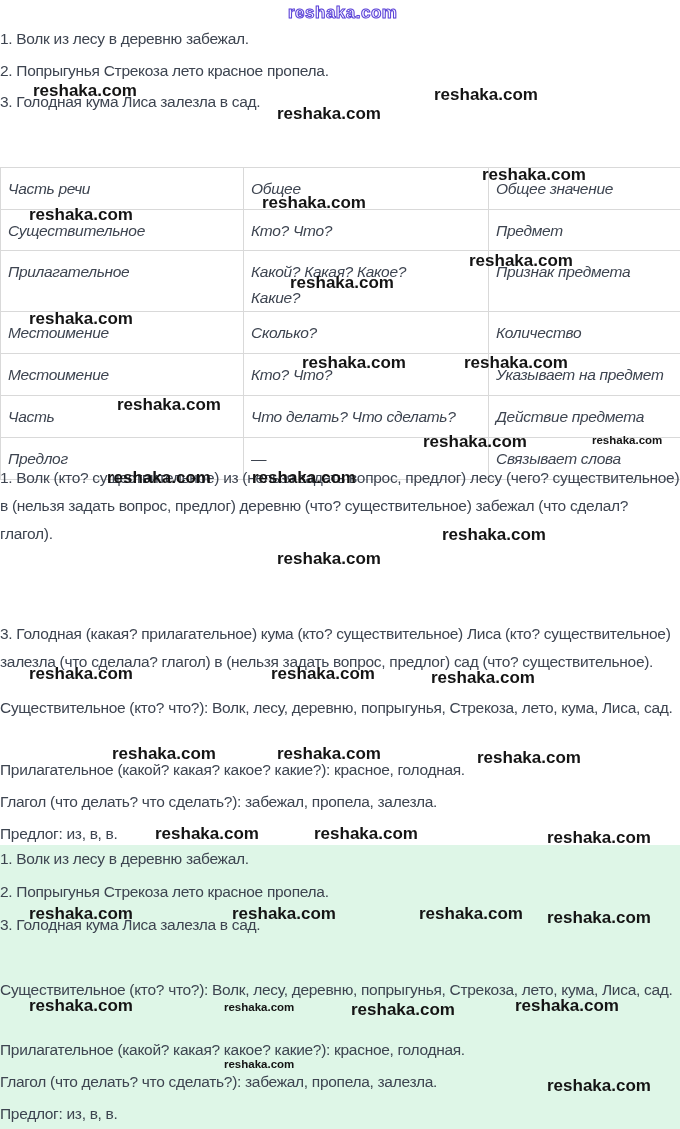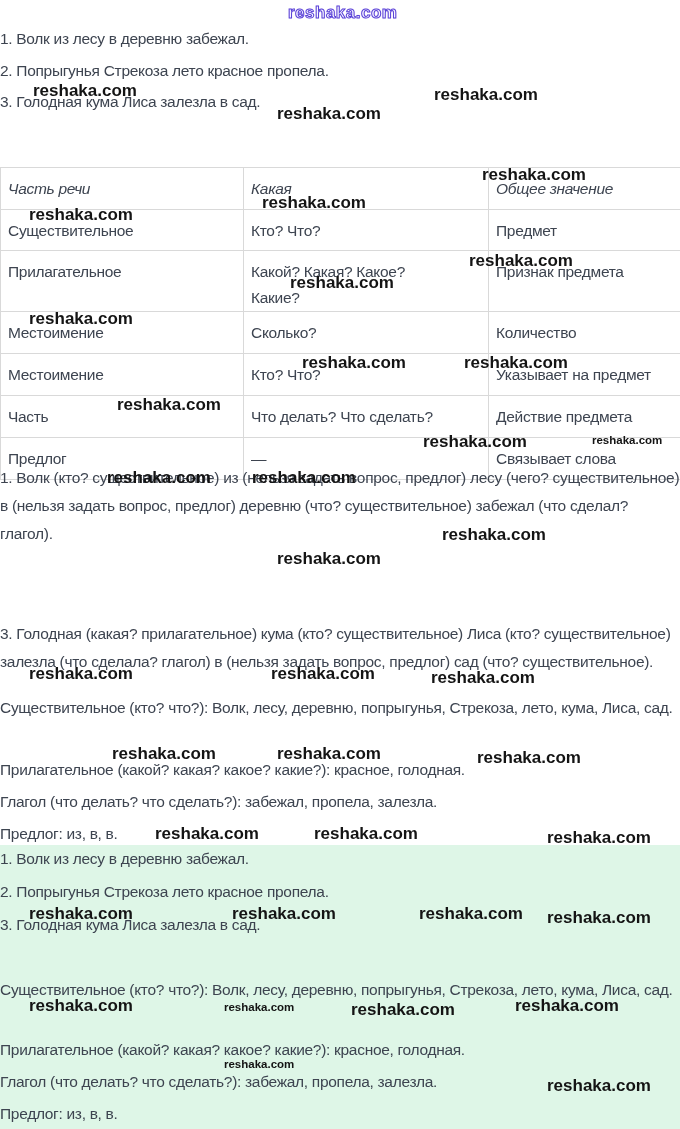--- a/index.html
+++ b/index.html
@@ -47,20 +47,21 @@
   }
   table.pos td,table.pos th{
     border:1px solid #d9d9d9;
     vertical-align:top;
     padding:8px 7px 0 7px;
     line-height:26px;
     font-weight:400;
     text-align:left;
     font-size:15.5px;
     color:#3d4450;
+    font-style:italic;
   }
   table.pos th{font-style:italic;}
   .c1{width:228px;}
   .c2{width:230px;}
   .c3{width:222px;}
   .q{white-space:pre-line;}
   tr.h{height:42px;}
   tr.r1{height:41px;}
   tr.r2{height:60px;}
   tr.r3,tr.r4,tr.r5,tr.r6{height:42px;}
@@ -81,21 +82,21 @@
   <div class="wm-top">reshaka.com</div>
 
   <p class="abs line" style="top:25px;">1. Волк из лесу в деревню забежал.</p>
   <p class="abs line" style="top:57px;">2. Попрыгунья Стрекоза лето красное пропела.</p>
   <p class="abs line" style="top:88px;">3. Голодная кума Лиса залезла в сад.</p>
 
   <table class="pos">
     <tbody>
       <tr class="h">
         <th class="c1">Часть речи</th>
-        <th class="c2">Какая</th>
+        <th class="c2">Общее</th>
         <th class="c3">Общее значение</th>
       </tr>
       <tr class="r1">
         <td>Существительное</td>
         <td class="q">Кто? Что?</td>
         <td>Предмет</td>
       </tr>
       <tr class="r2">
         <td>Прилагательное</td>
         <td class="q">Какой? Какая? Какое?

